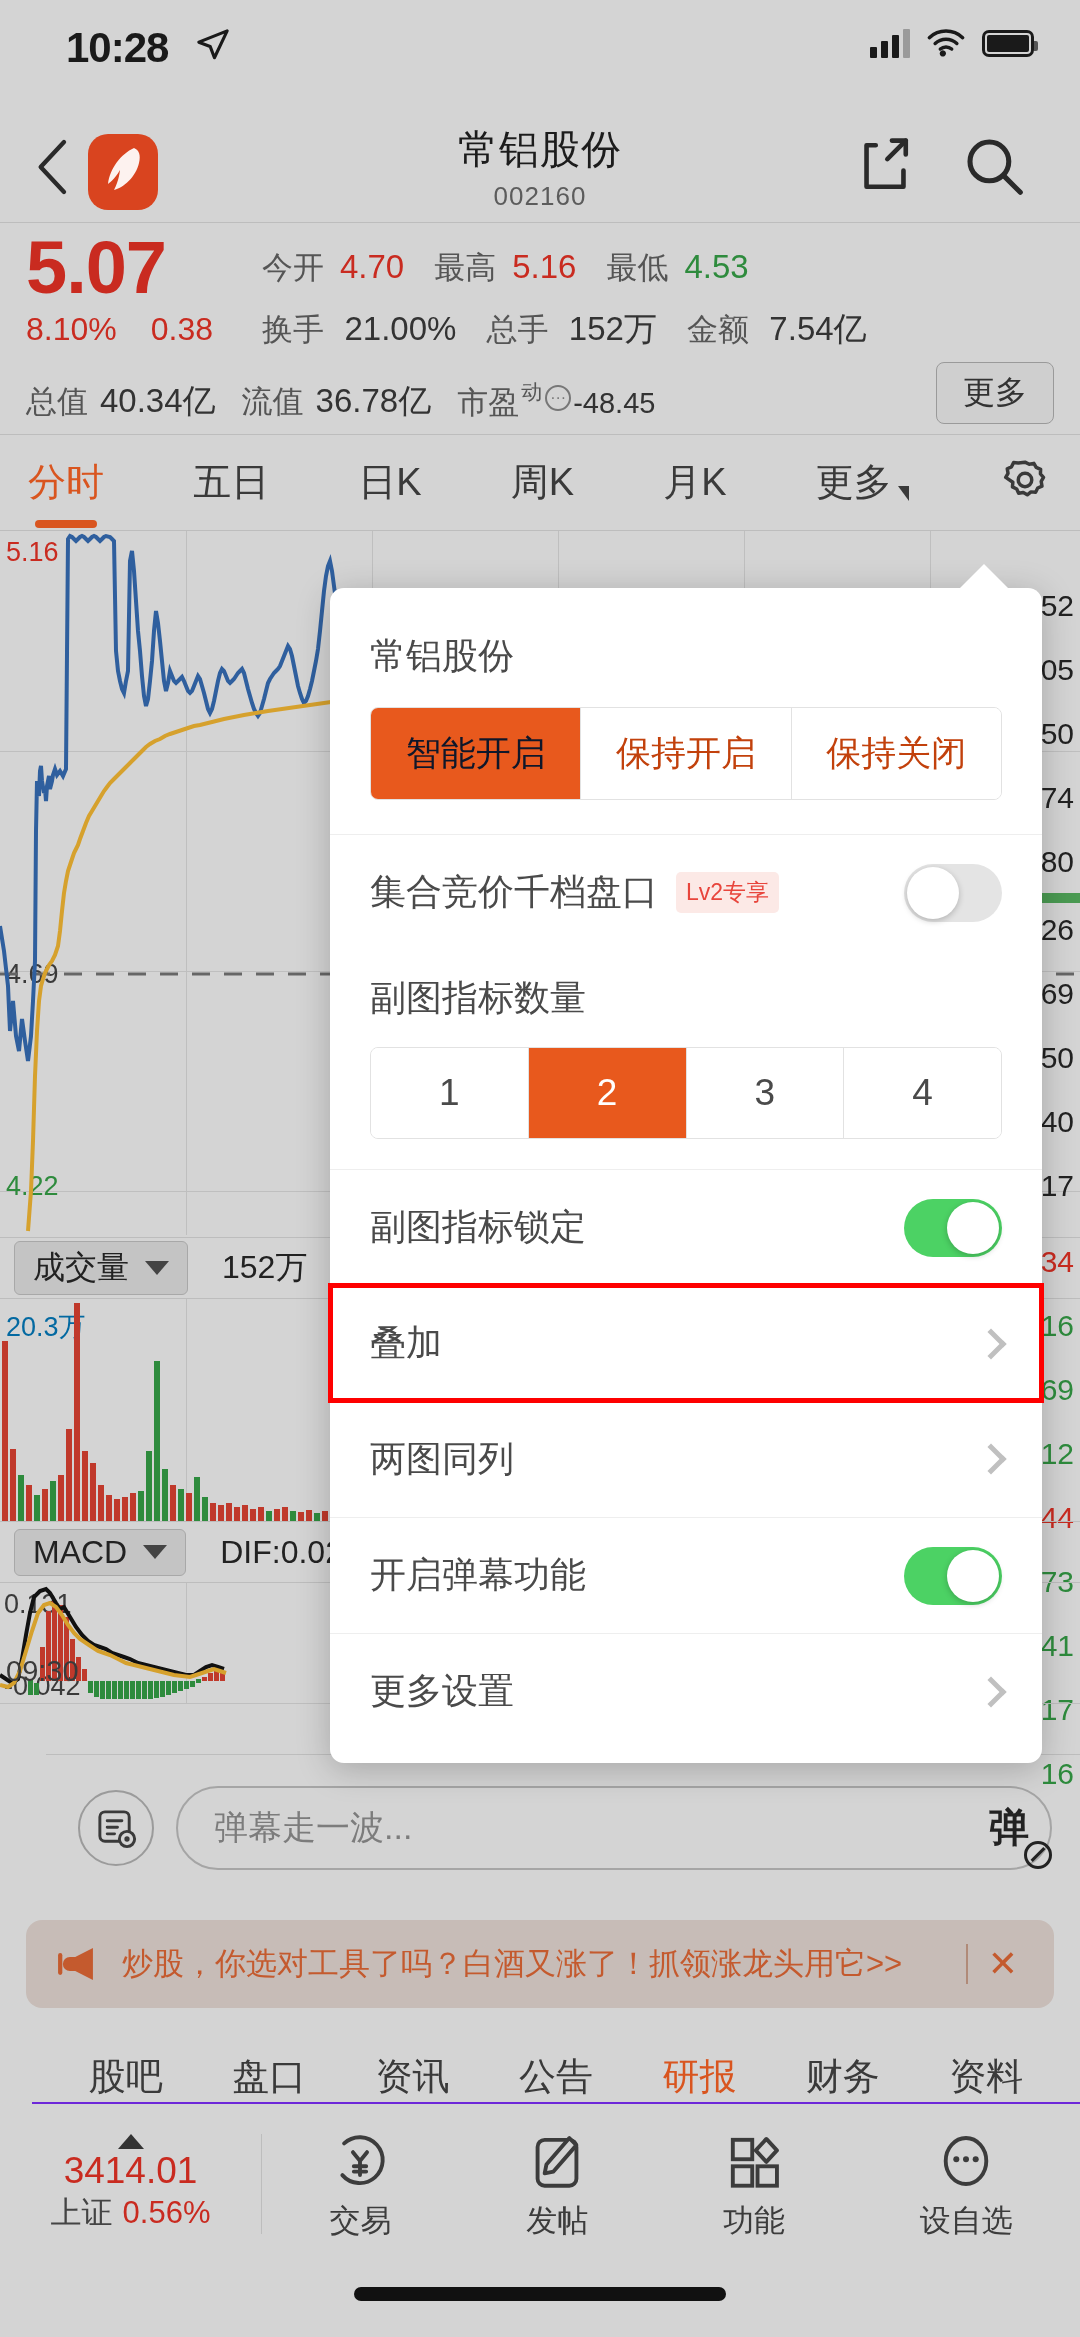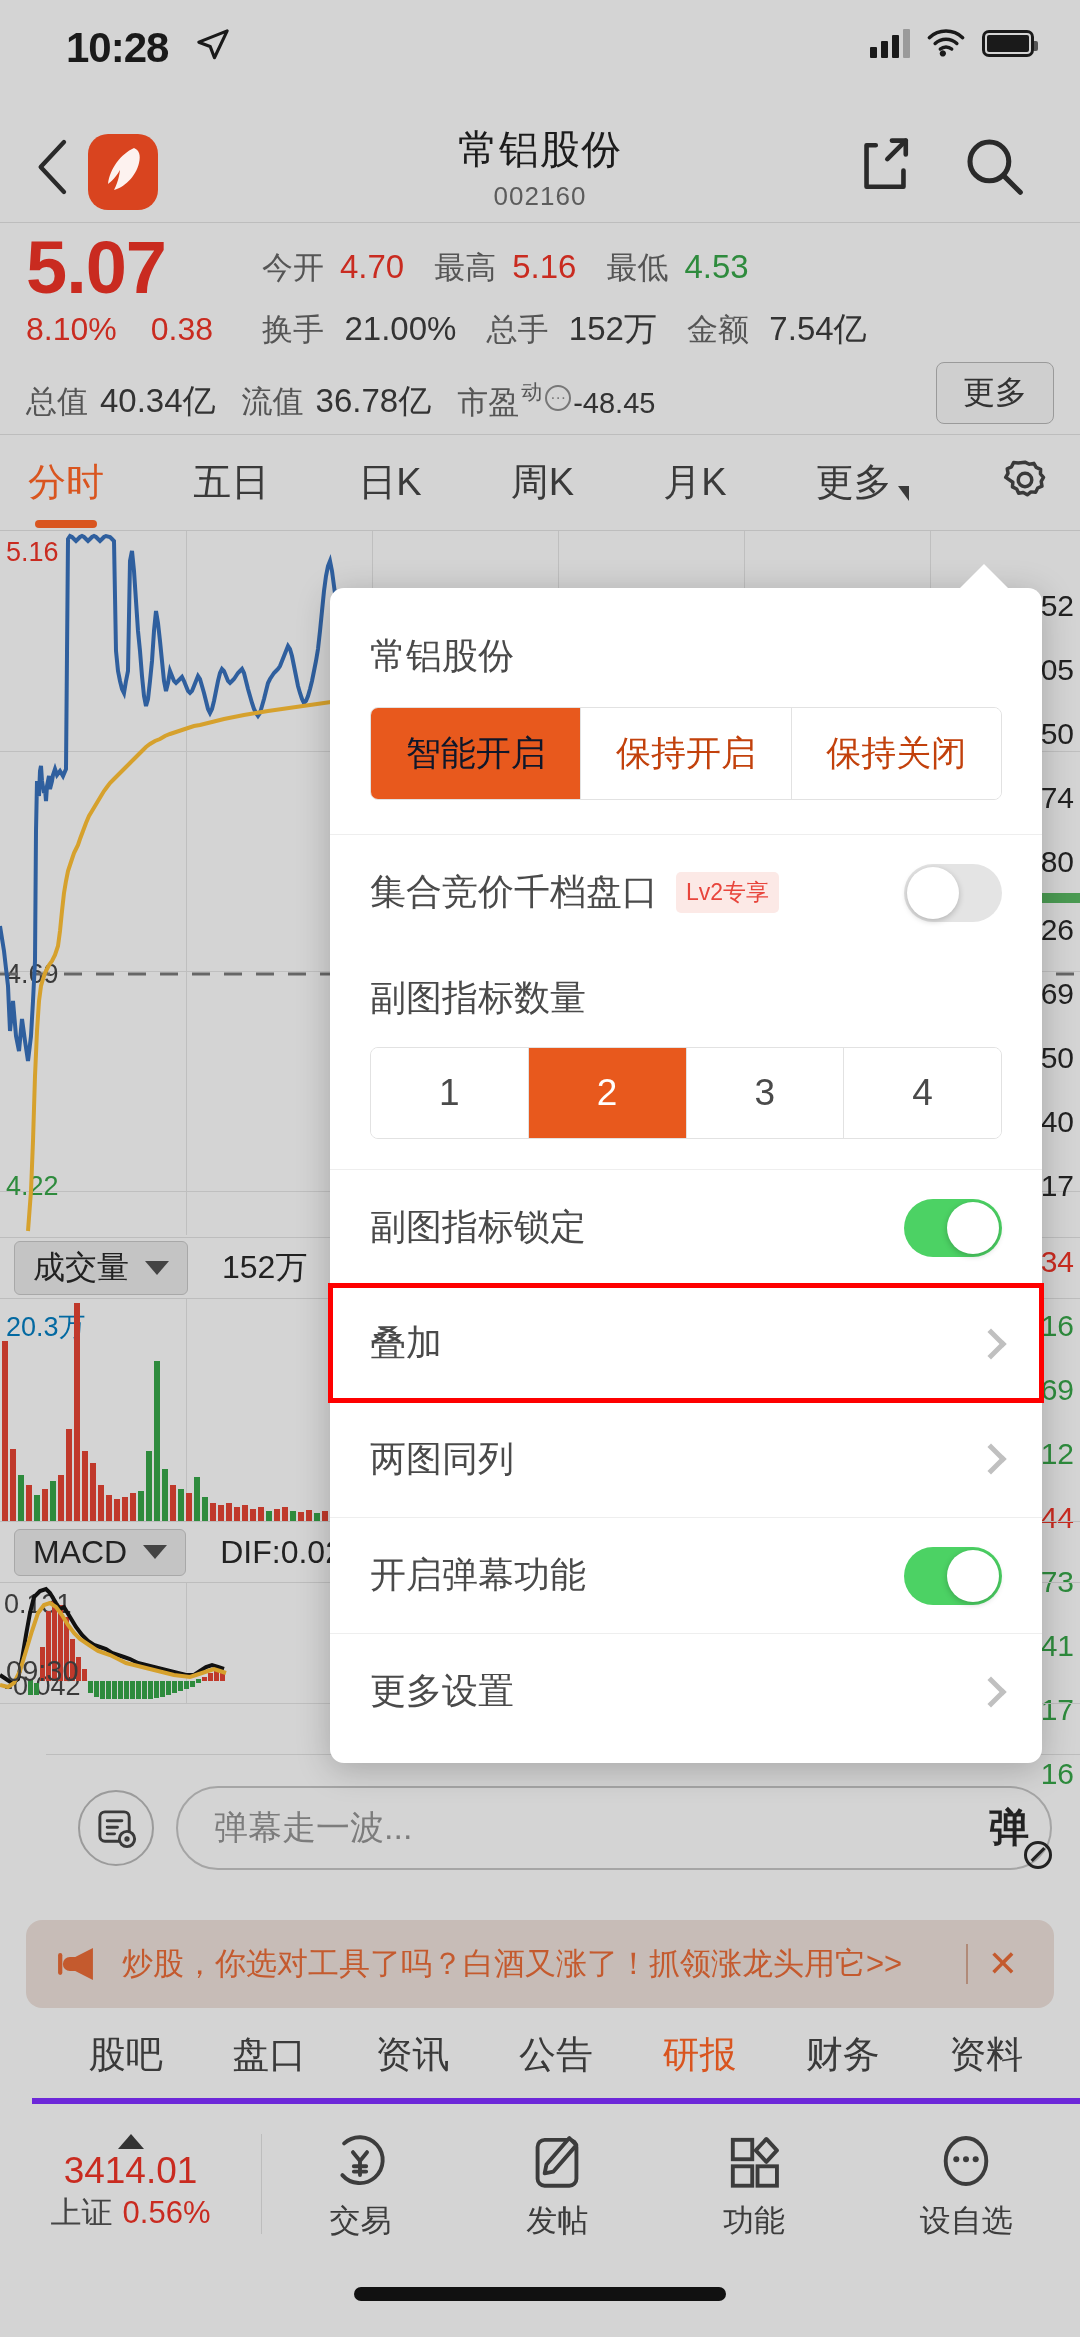--- a/index.html
+++ b/index.html
@@ -188,22 +188,22 @@
     flex:1; height:88px; background:#c7bcb7; border-radius:16px;
     display:flex; align-items:center; padding:0 28px;
   }
   #adbar .txt{ font-size:31px; color:#c45a2e; margin-left:22px; white-space:nowrap;}
   #adbar .divider{ width:2px;height:40px;background:#b08a78; margin:0 20px 0 auto;}
   #adbar .x{ font-size:36px;color:#c45a2e; padding-right:8px;}
 
   
   #sectabs{
     position:absolute; left:0; right:0; top:2030px; height:74px;
-    display:flex; align-items:flex-start; justify-content:space-around;
-    padding:0 22px; border-bottom:6px solid #6d28d9;margin-left:32px;
+    display:flex; align-items:flex-end; justify-content:space-around;
+    padding:0 22px; border-bottom:2px solid #6d28d9;margin-left:32px;
   }
   #sectabs .s{ font-size:37px; color:#3a3a3a;}
   #sectabs .s.act{ color:#d9551f; }
 
   
   #bottombar{
     position:absolute; left:0; right:0; top:2104px; height:160px;
     display:flex; align-items:center;
   }
   #bottombar .idx{

